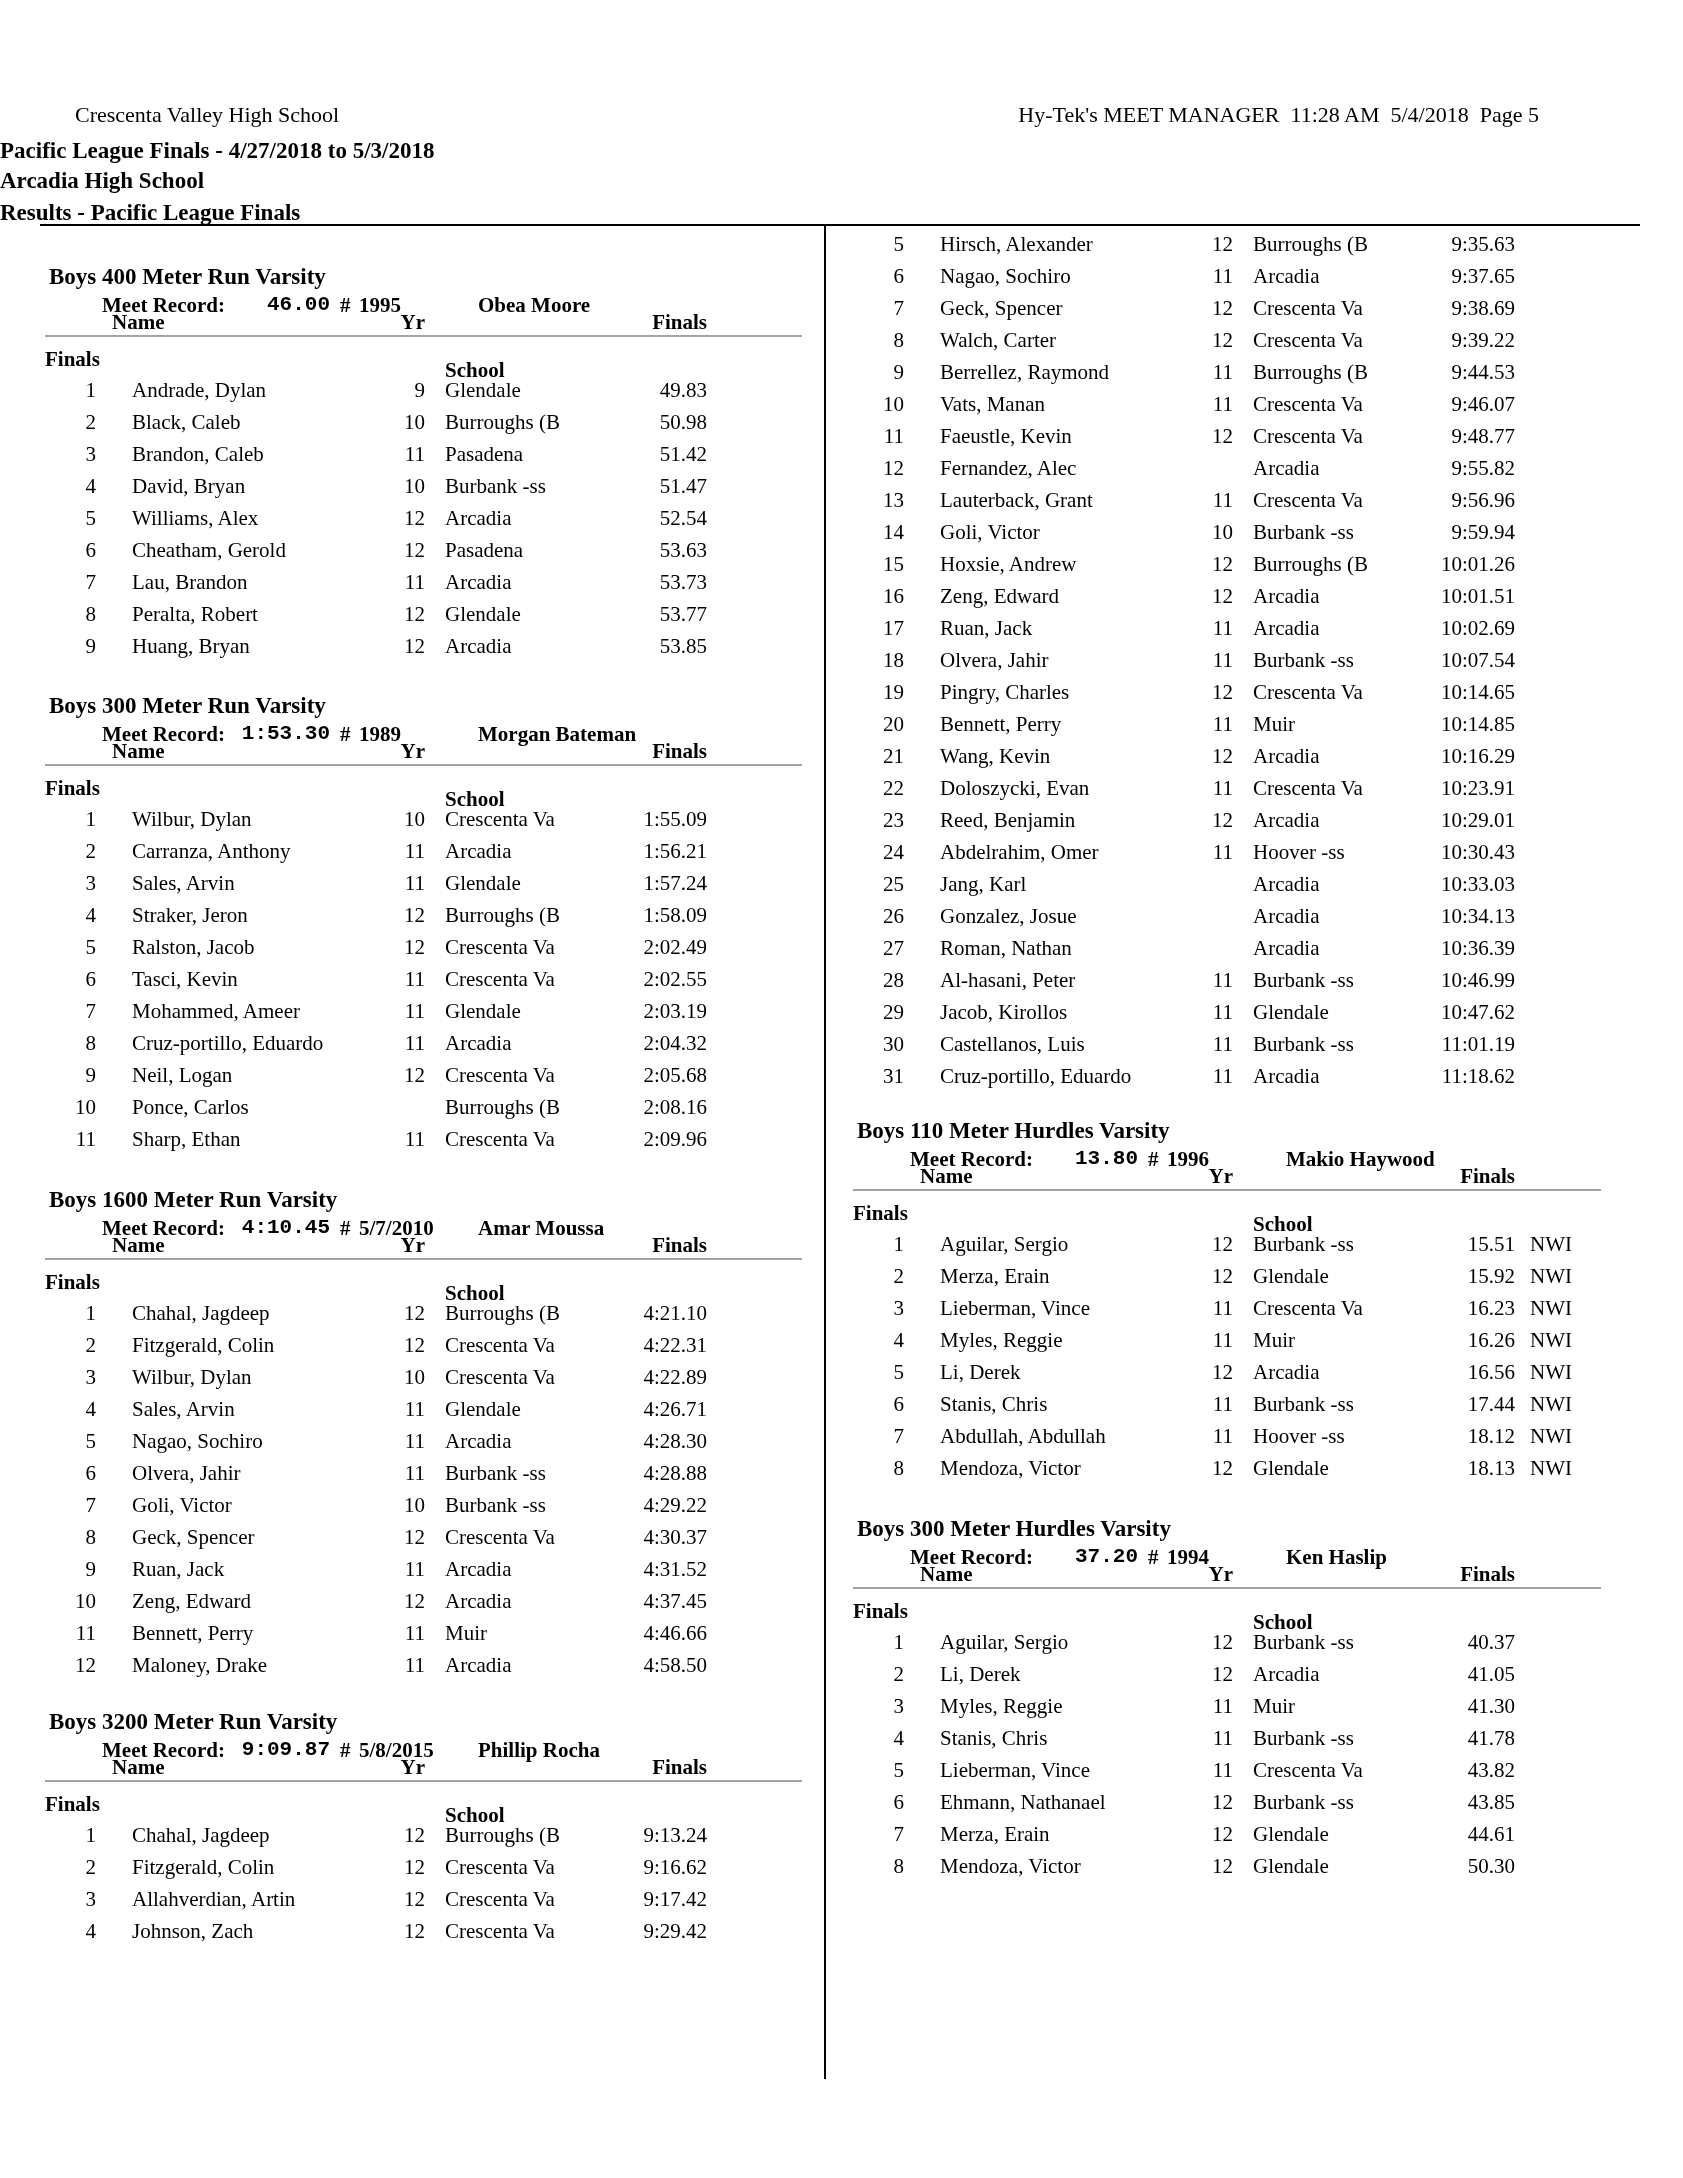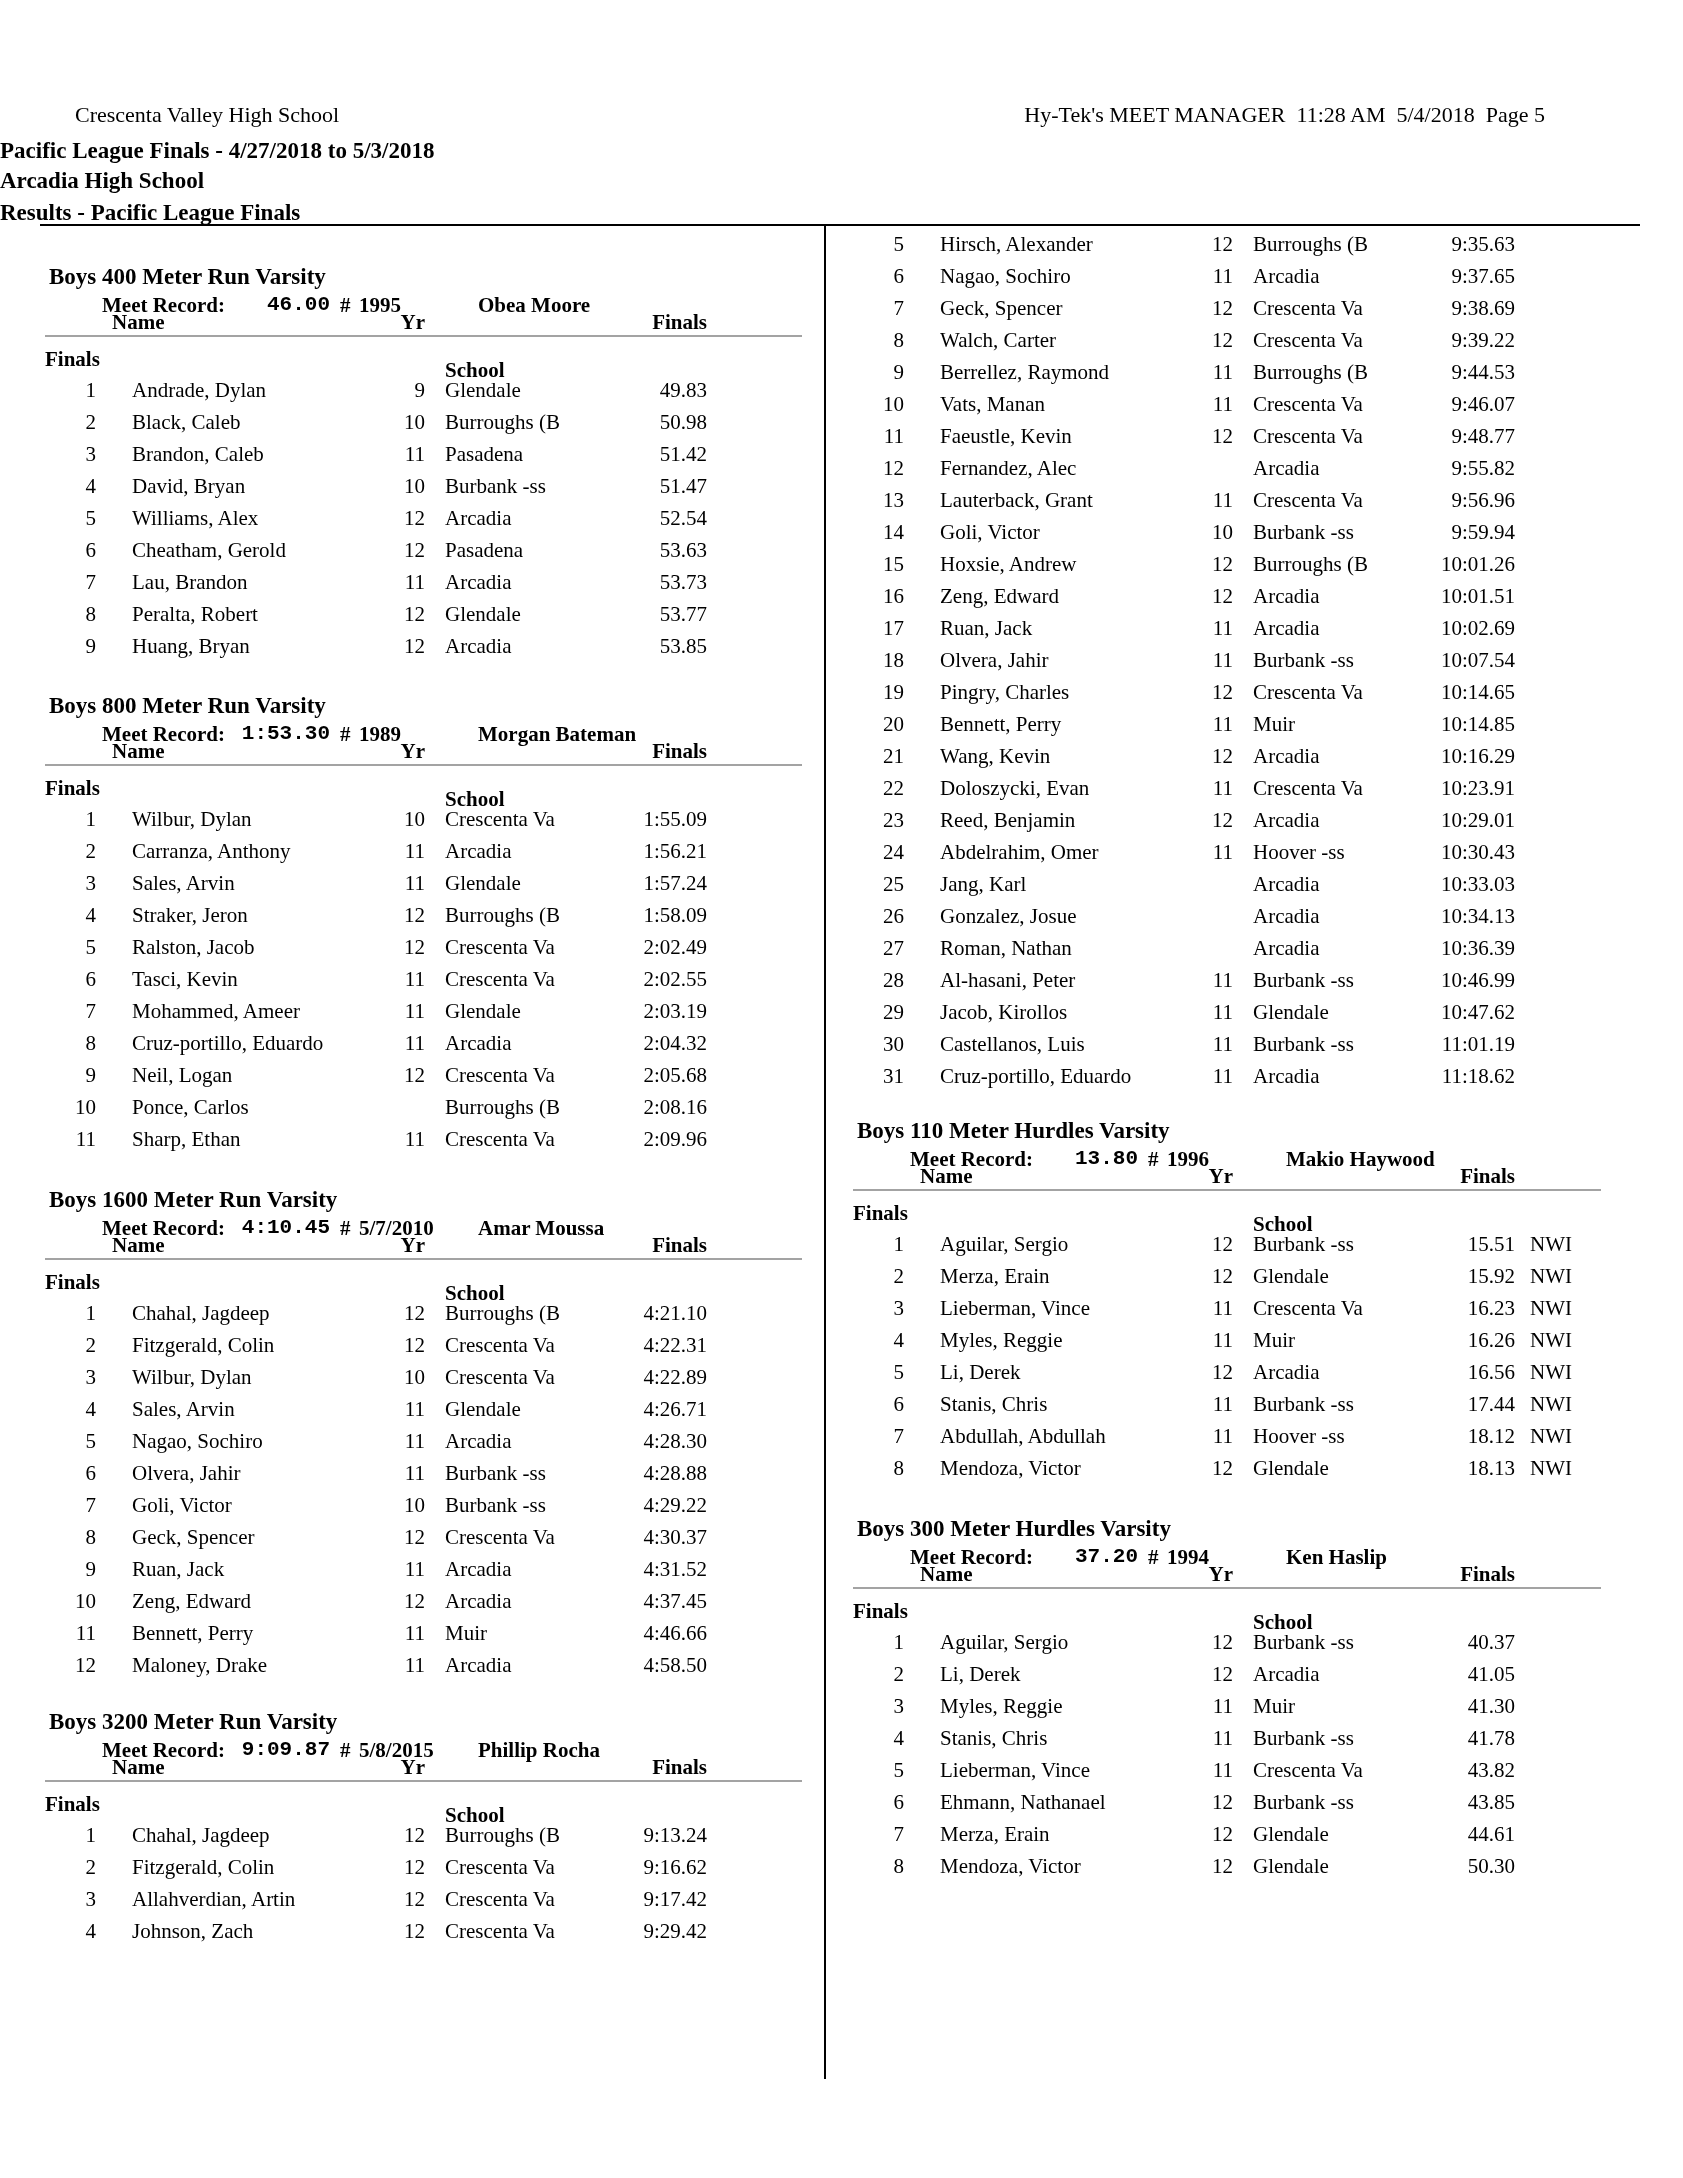--- a/index.html
+++ b/index.html
@@ -1,21 +1,21 @@
 <!DOCTYPE html>
 <html><head>
 <meta charset="utf-8">
 <style>
   html,body{margin:0;padding:0;}
   body{
     width:1683px;height:2178px;position:relative;background:#ffffff;color:#000;
     font-family:"Liberation Serif", serif;
   }
   .hdr-left{position:absolute;left:75px;top:99px;font-size:22px;line-height:32px;white-space:pre;}
-  .hdr-right{position:absolute;right:138px;top:99px;font-size:22px;line-height:32px;white-space:pre;}
+  .hdr-right{position:absolute;right:144px;top:99px;font-size:22px;line-height:32px;white-space:pre;}
   .center-line{position:absolute;left:0;width:1683px;text-align:left;font-weight:bold;font-size:23px;line-height:32px;white-space:pre;}
   .meet-title{top:135px;}
   .host-school{top:165px;}
   .results-title{top:197px;}
   .top-rule{position:absolute;left:40px;top:224px;width:1600px;height:0;border-top:2px solid #000;}
   .divider{position:absolute;left:824px;top:226px;width:2px;height:1853px;background:#000;}
 
   .event-section{position:absolute;}
   .sec-title{position:absolute;top:16px;left:4px;font-size:23px;font-weight:bold;line-height:32px;white-space:nowrap;}
   .sec-record{position:absolute;top:32px;left:0;width:100%;height:32px;font-weight:bold;font-size:21px;line-height:32px;margin-top:12px;}
@@ -137,21 +137,21 @@
     <span class="c-name">Huang, Bryan</span>
     <span class="c-yr">12</span>
     <span class="c-school">Arcadia</span>
     <span class="c-finals">53.85</span>
     <span class="c-wind"></span>
   </div>
     </div>
 </section>
 
 <section class="event-section" style="left:45px;top:674px;width:757px">
-  <div class="sec-title">Boys 800 Meter Run Varsity</div>
+  <div class="sec-title">Boys 300 Meter Run Varsity</div>
   <div class="sec-record">
     <span class="rec-label">Meet Record:</span>
     <span class="rec-mark">1:53.30</span>
     <span class="rec-sep">#</span>
     <span class="rec-date">1989</span>
     <span class="rec-holder">Morgan Bateman</span>
   </div>
   <div class="sec-header">
     <span class="h-name">Name</span>
     <span class="h-yr">Yr</span>

